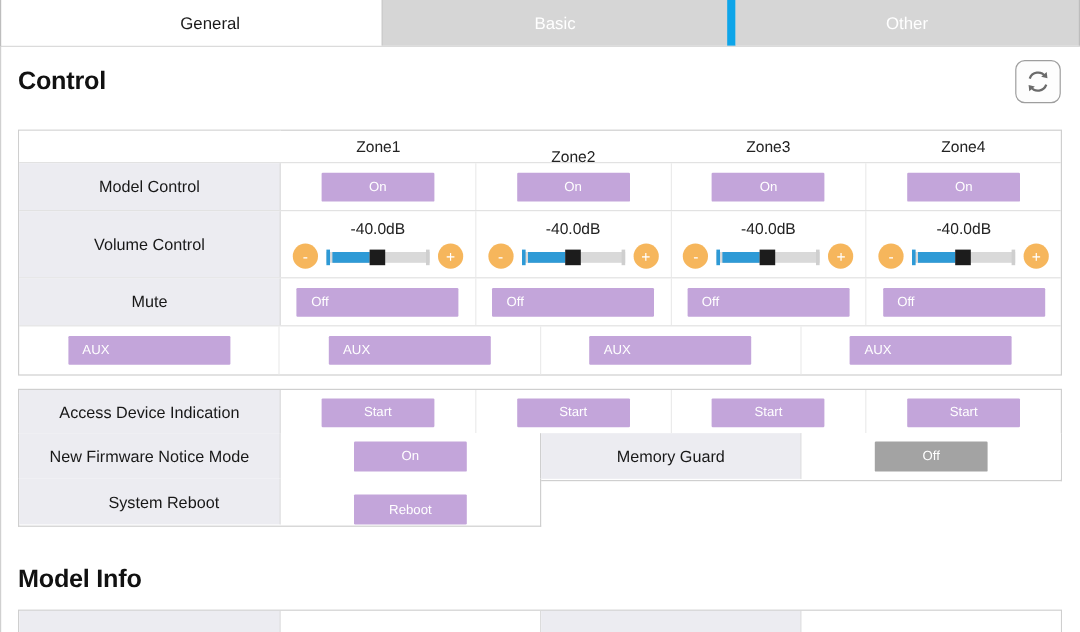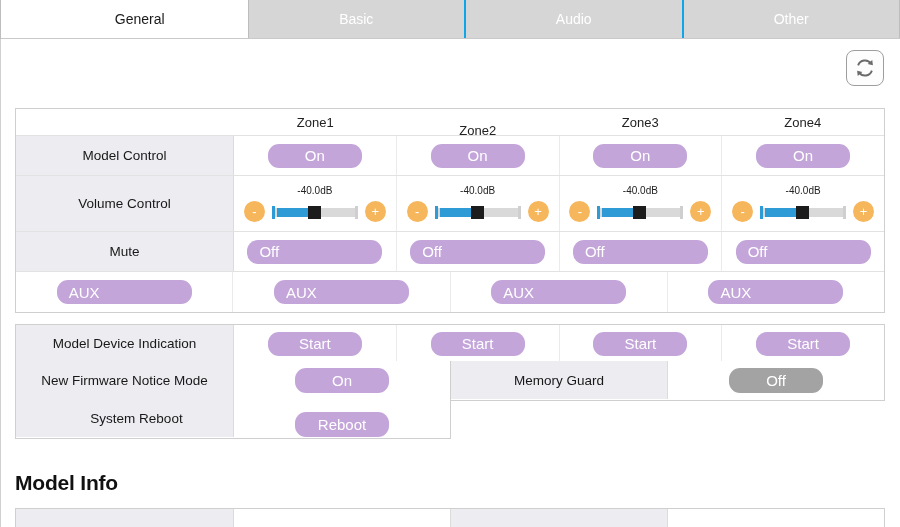--- a/index.html
+++ b/index.html
@@ -15,21 +15,21 @@
   .tabbar {
     position: absolute; left: 0; top: 0; width: 900px; height: 39px;
     display: flex; align-items: stretch;
     border-bottom: 1px solid #c9c9c9;
     background: #fff;
   }
   .tab {
     flex: 1 1 0;
     display: flex; align-items: center; justify-content: center;
     font-size: 14px;
-    border-right: 2px solid #0ea5e9;
+    border-right: 7px solid #0ea5e9;
     user-select: none;
   }
   .tab:last-child { border-right: 1px solid #bdbdbd; }
   .tab.active { background: #ffffff; color: #1a1a1a; border-right: 1px solid #bdbdbd; padding-left: 32px; }
   .tab.inactive { background: #d6d6d6; color: #ffffff; }
   .tabbar-left-edge {
     position: absolute; left: 0; top: 0; width: 1px; height: 39px; background: #bdbdbd;
   }
 
   
@@ -75,35 +75,35 @@
     flex: 1 1 0;
     display: flex; flex-direction: column; align-items: center; justify-content: center;
     border-right: 1px solid #ebebeb;
     text-align: center;
   }
   .zone-cell:last-child { border-right: none; }
 
   
   .btn {
     background: #c3a5da; color: #ffffff;
-    border: none; border-radius: 11px;
-    font-size: 15px; font-family: "Liberation Sans", sans-serif;
+    border: none; border-radius: 1px;
+    font-size: 11px; font-family: "Liberation Sans", sans-serif;
     display: flex; align-items: center; justify-content: center;
     cursor: pointer; user-select: none;
   }
   .btn.center { justify-content: center; }
   .btn.left { justify-content: flex-start; padding-left: 12px; }
   .btn.gray { background: #a3a3a3; }
   .btn-sm  { width: 94px; height: 24px; }
   .btn-wide{ width: 135px; height: 24px; }
   .btn-md  { width: 94px;  height: 25px; }
 
   
   .vol-wrap { display: flex; flex-direction: column; align-items: center; gap: 5px; }
-  .vol-db { font-size: 10px; color: #222; }
+  .vol-db { font-size: 13px; color: #222; }
   .vol-row { display: flex; align-items: center; gap: 7px; }
   .circ {
     width: 21px; height: 21px; border-radius: 50%;
     background: #f6b65c; color: #ffffff;
     font-size: 13px; line-height: 1;
     display: flex; align-items: center; justify-content: center;
     cursor: pointer; user-select: none;
   }
   .slider { position: relative; width: 86px; height: 12px; display: flex; align-items: center; cursor: pointer; }
   .s-track { position: absolute; left: 0; top: 2px; width: 86px; height: 9px; background: #d9d9d9; }
@@ -127,29 +127,27 @@
 
   <div class="tabbar">
     <div class="tabbar-left-edge"></div>
     <div class="tab active">
         <span>General</span>
       </div>
     <div class="tab inactive">
         <span>Basic</span>
       </div>
     <div class="tab inactive">
-        <span>Audio</span>
-      </div>
-    <div class="tab inactive">
         <span>Other</span>
       </div>
   </div>
 
   <div class="page">
 
+    <div class="section-title">Control</div>
 
     <div class="refresh-btn">
       <svg width="22" height="22" viewBox="0 0 24 24">
         <path d="M4.5 9.2 A8 8 0 0 1 18.6 7.2" fill="none" stroke="#6b6b6b" stroke-width="2.1"></path>
         <polygon points="19.9,3.2 20.6,9.0 14.9,7.6" fill="#6b6b6b"></polygon>
         <path d="M19.5 14.8 A8 8 0 0 1 5.4 16.8" fill="none" stroke="#6b6b6b" stroke-width="2.1"></path>
         <polygon points="4.1,20.8 3.4,15.0 9.1,16.4" fill="#6b6b6b"></polygon>
       </svg>
     </div>
 
@@ -278,21 +276,21 @@
           <div class="btn btn-wide left">AUX</div>
         </div>
         <div class="zone-cell">
           <div class="btn btn-wide left">AUX</div>
         </div>
       </div>
     </div>
 
     <div class="tbl" style="top:285px; width:870px; height:39px;">
       <div class="trow" style="height:37px;">
-        <div class="lbl-cell">Model Device Indication</div>
+        <div class="lbl-cell">Access Device Indication</div>
         <div class="zone-cell">
           <div class="btn btn-sm center">Start</div>
         </div>
         <div class="zone-cell">
           <div class="btn btn-sm center">Start</div>
         </div>
         <div class="zone-cell">
           <div class="btn btn-sm center">Start</div>
         </div>
         <div class="zone-cell">

